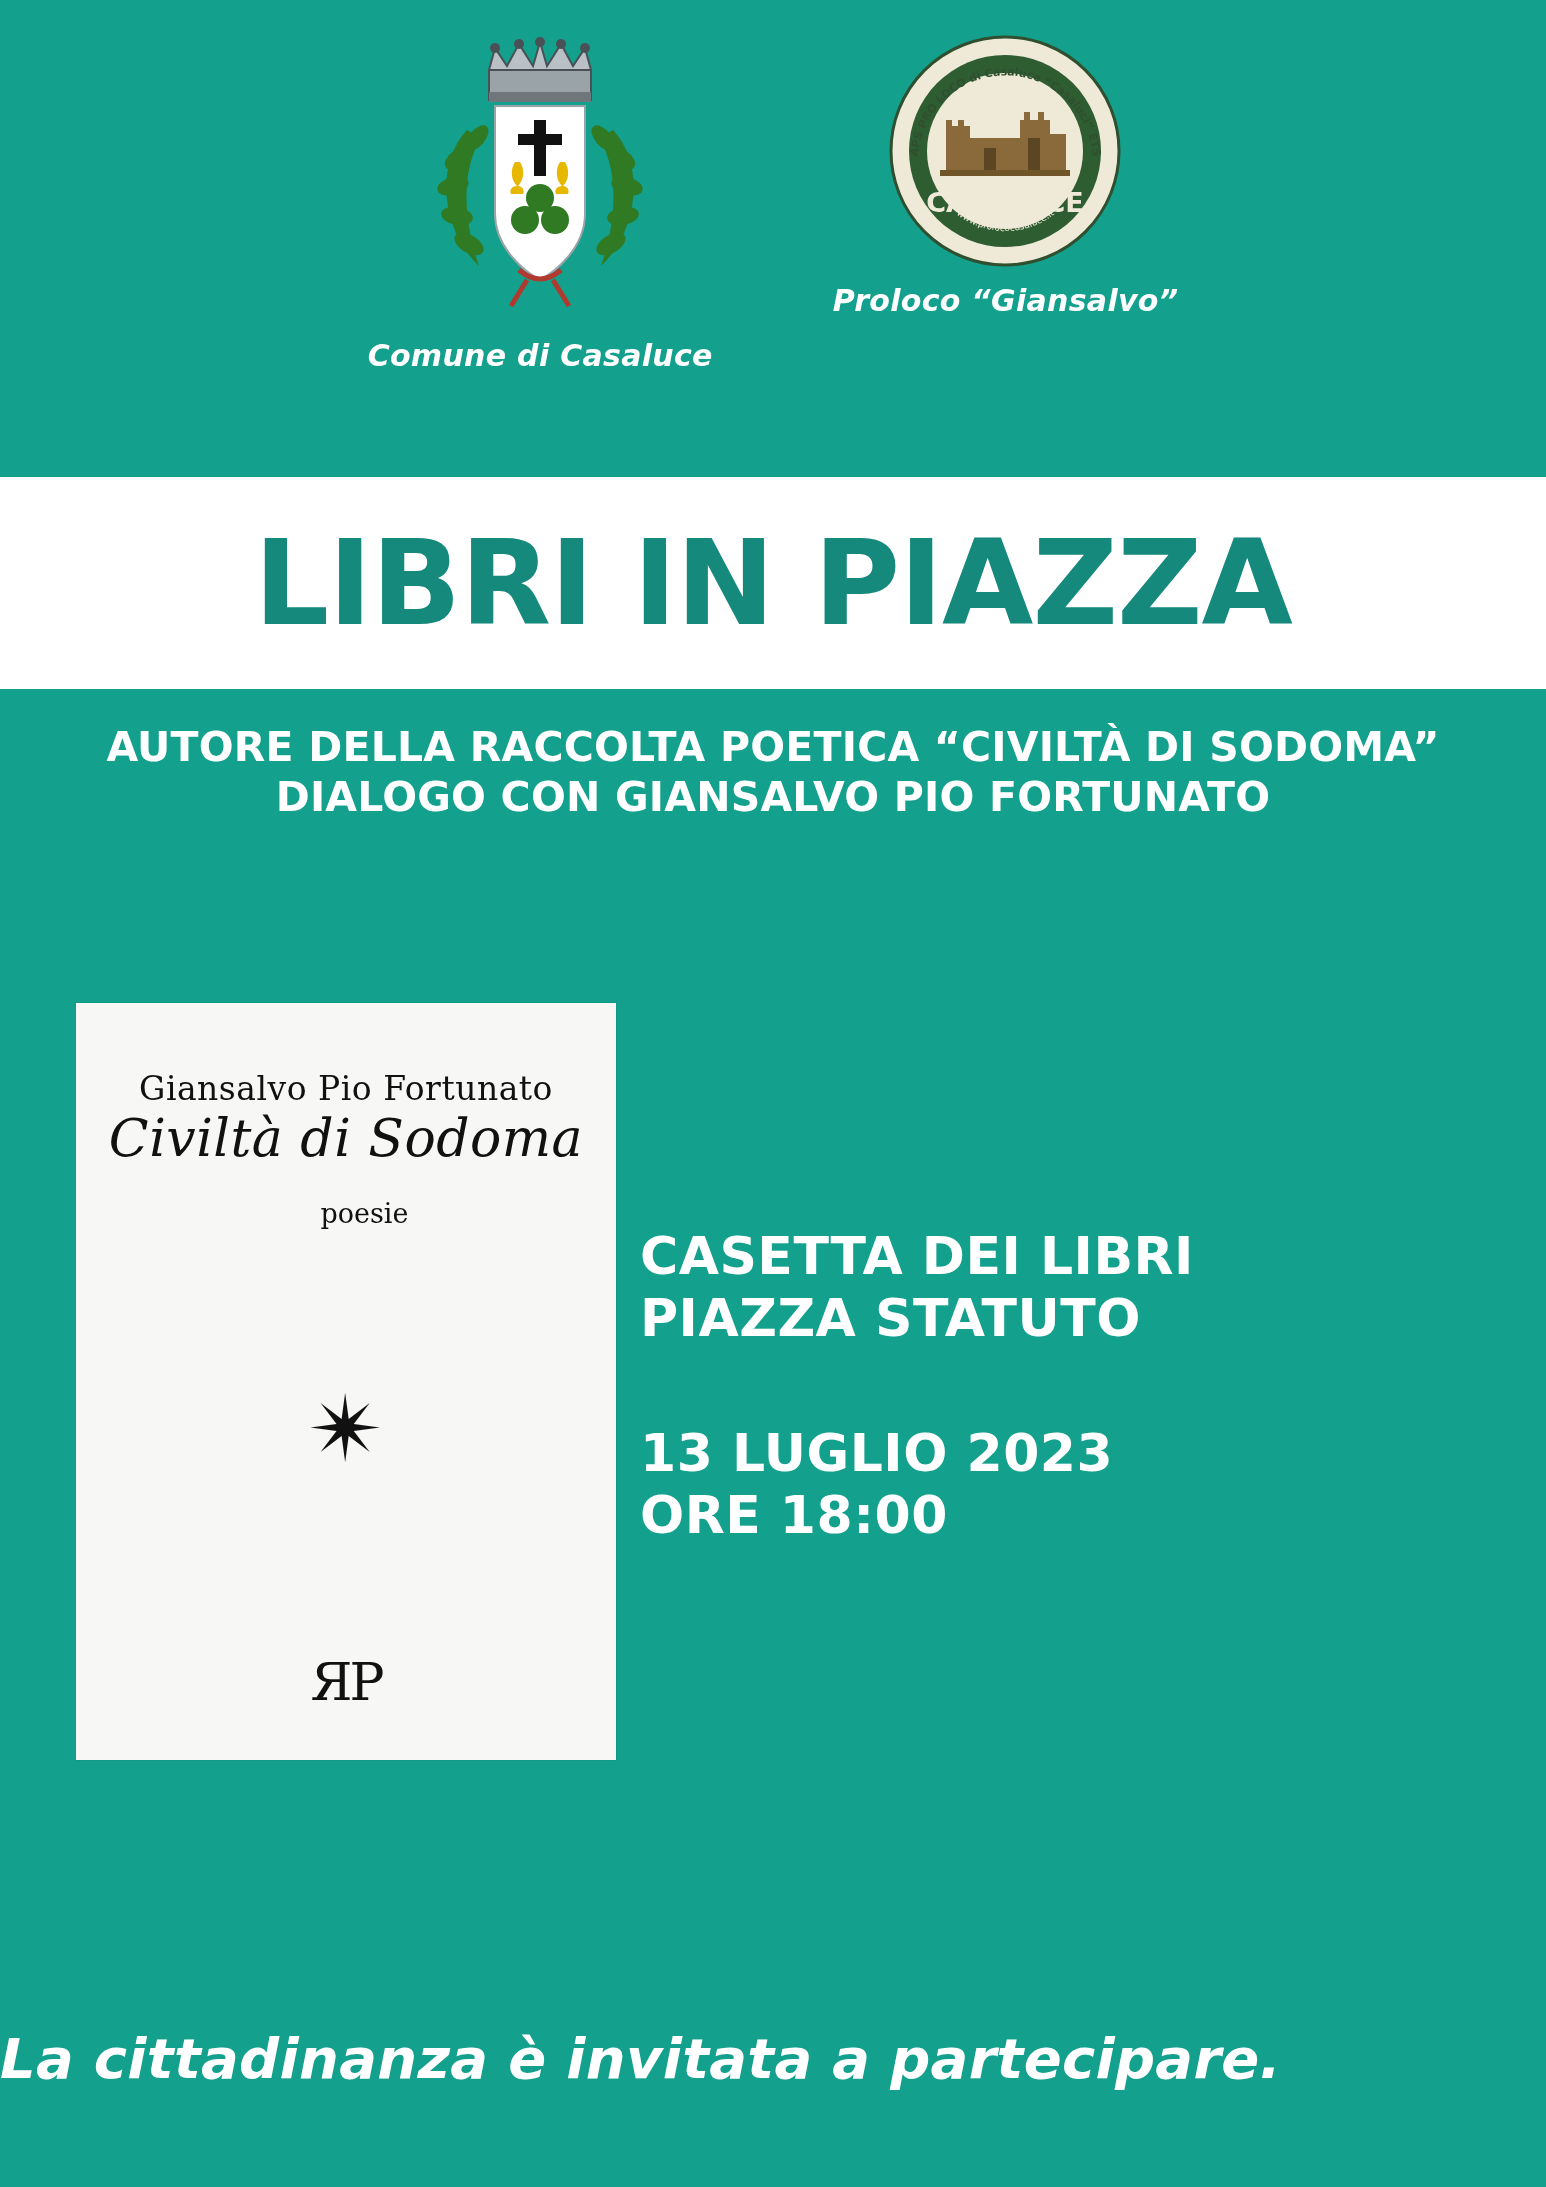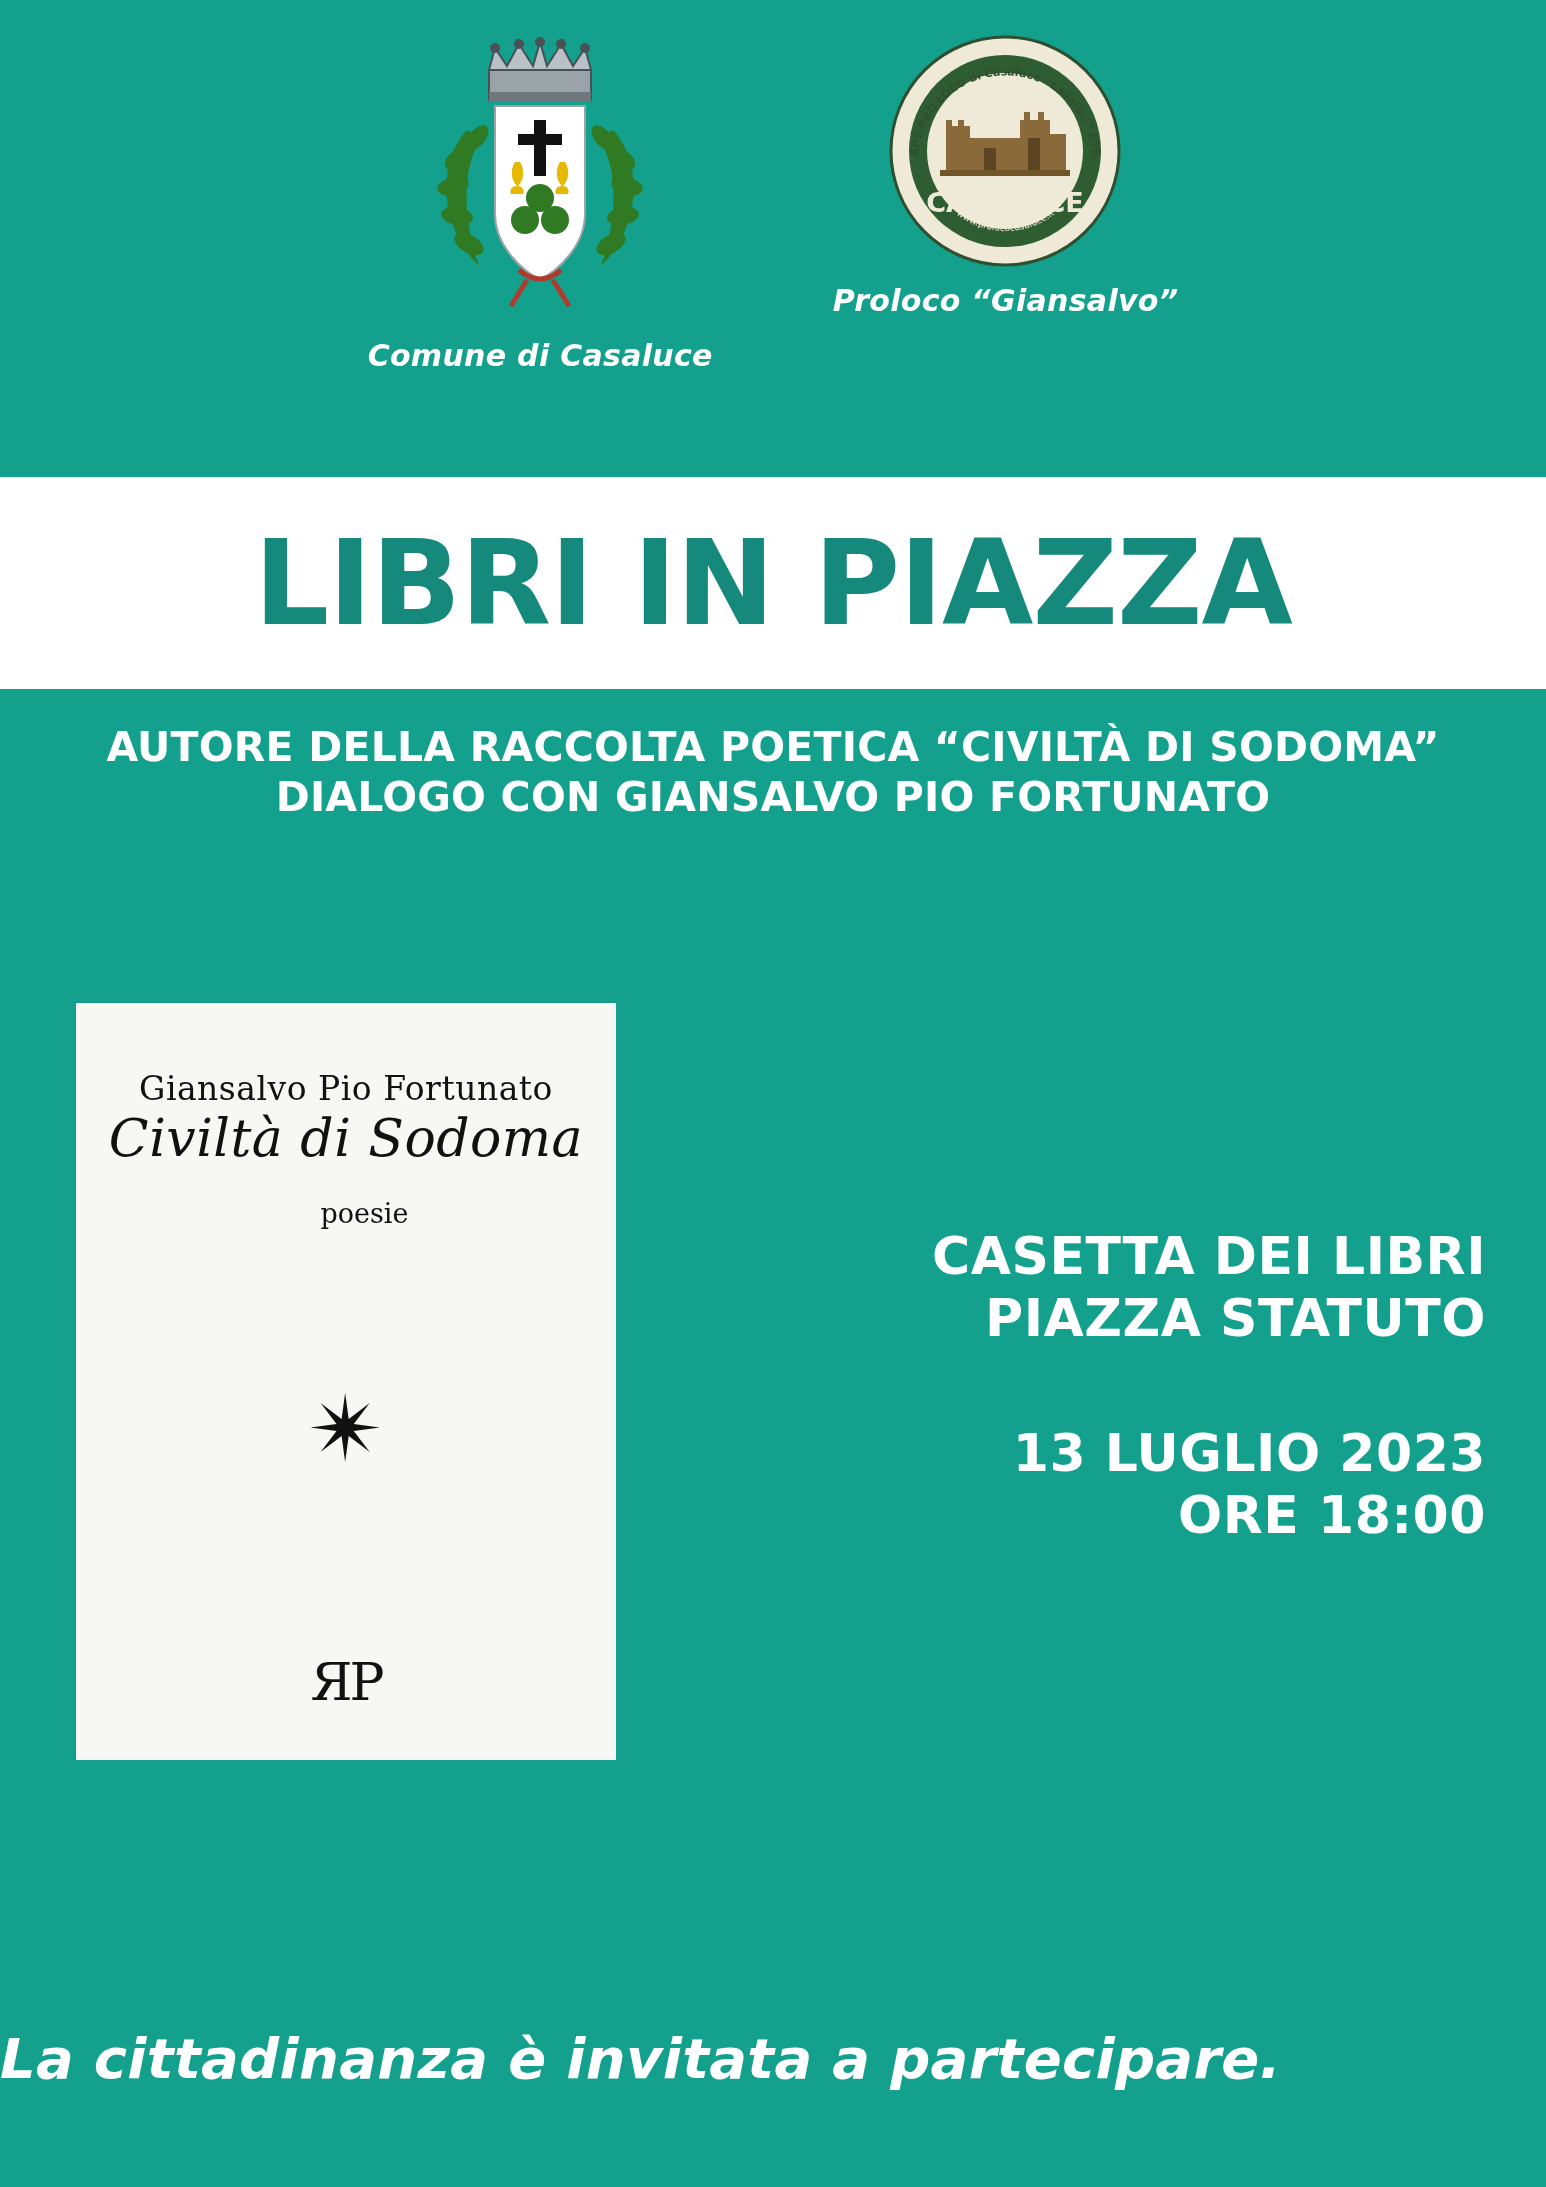--- a/index.html
+++ b/index.html
@@ -122,24 +122,24 @@
     left: 0;
     width: 100%;
     font-size: 52px;
     letter-spacing: -3px;
     font-family: "DejaVu Serif", serif;
   }
 
   
   .event-info {
     position: absolute;
-    left: 656px;
+    left: 640px;
     top: 1225px;
     width: 830px;
-    text-align: right;
+    text-align: left;
     color: #ffffff;
   }
   .venue {
     font-size: 52px;
     font-weight: bold;
     line-height: 1.2;
     letter-spacing: 0.5px;
   }
   .datetime {
     margin-top: 72px;

